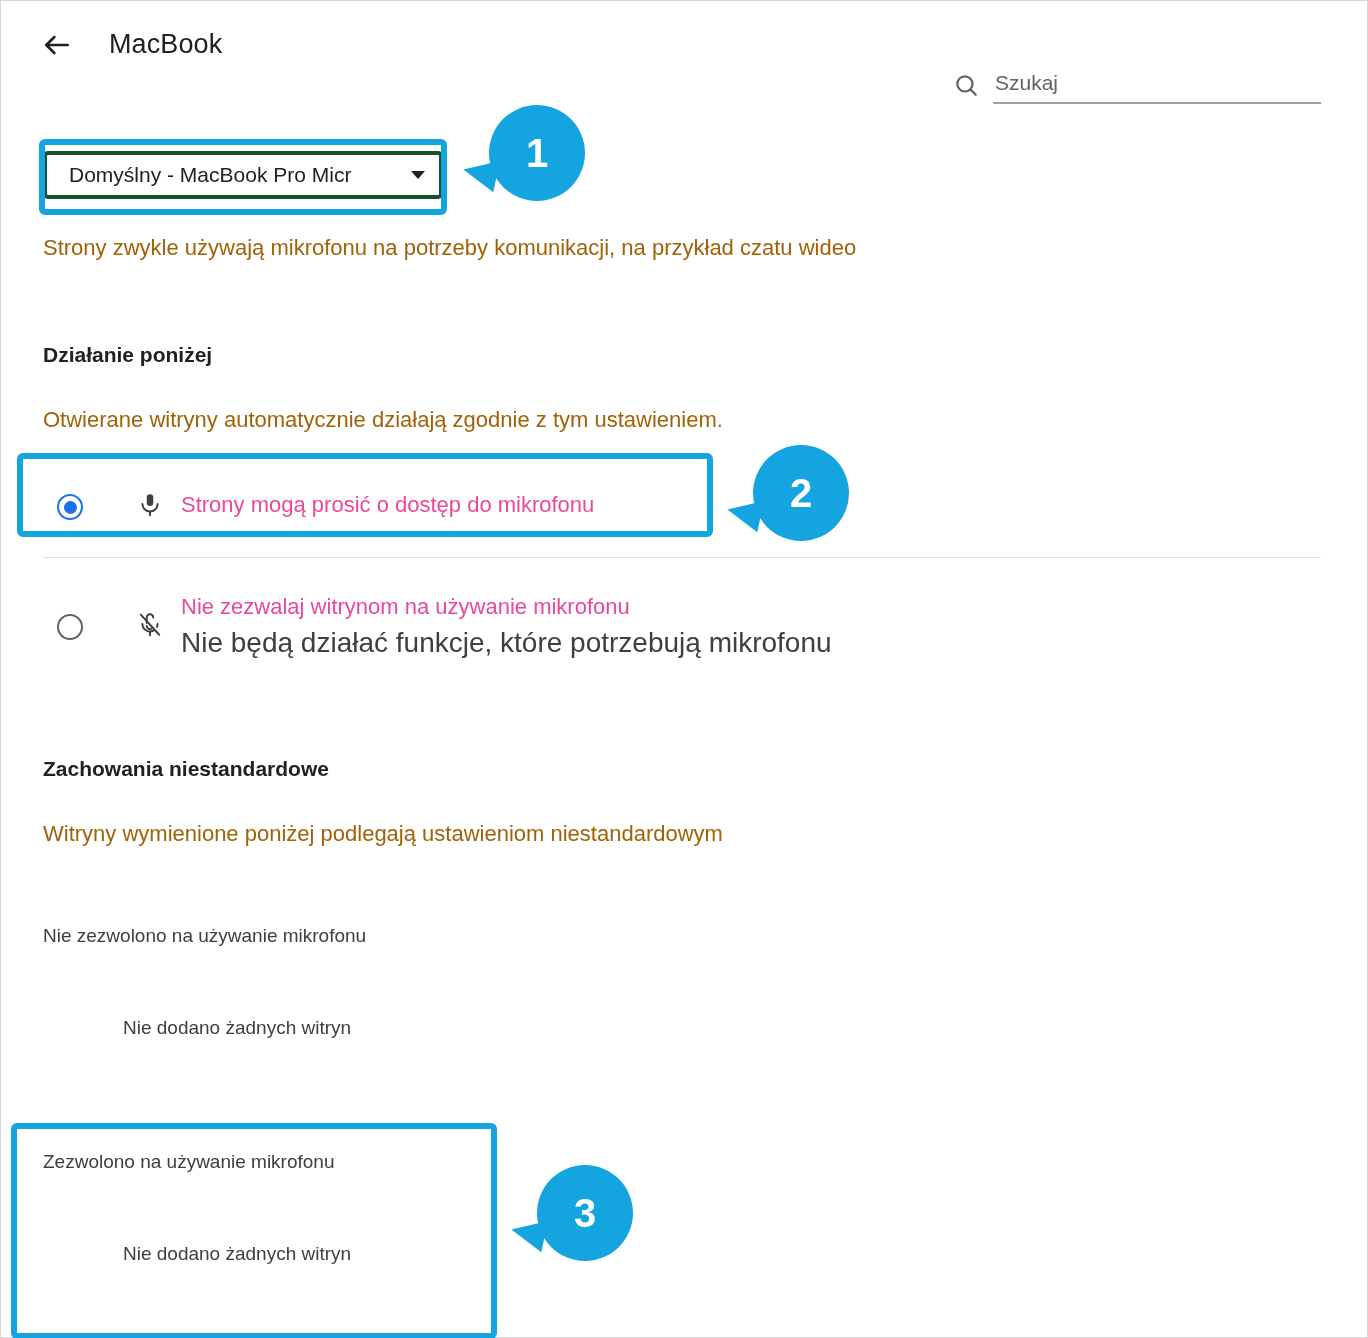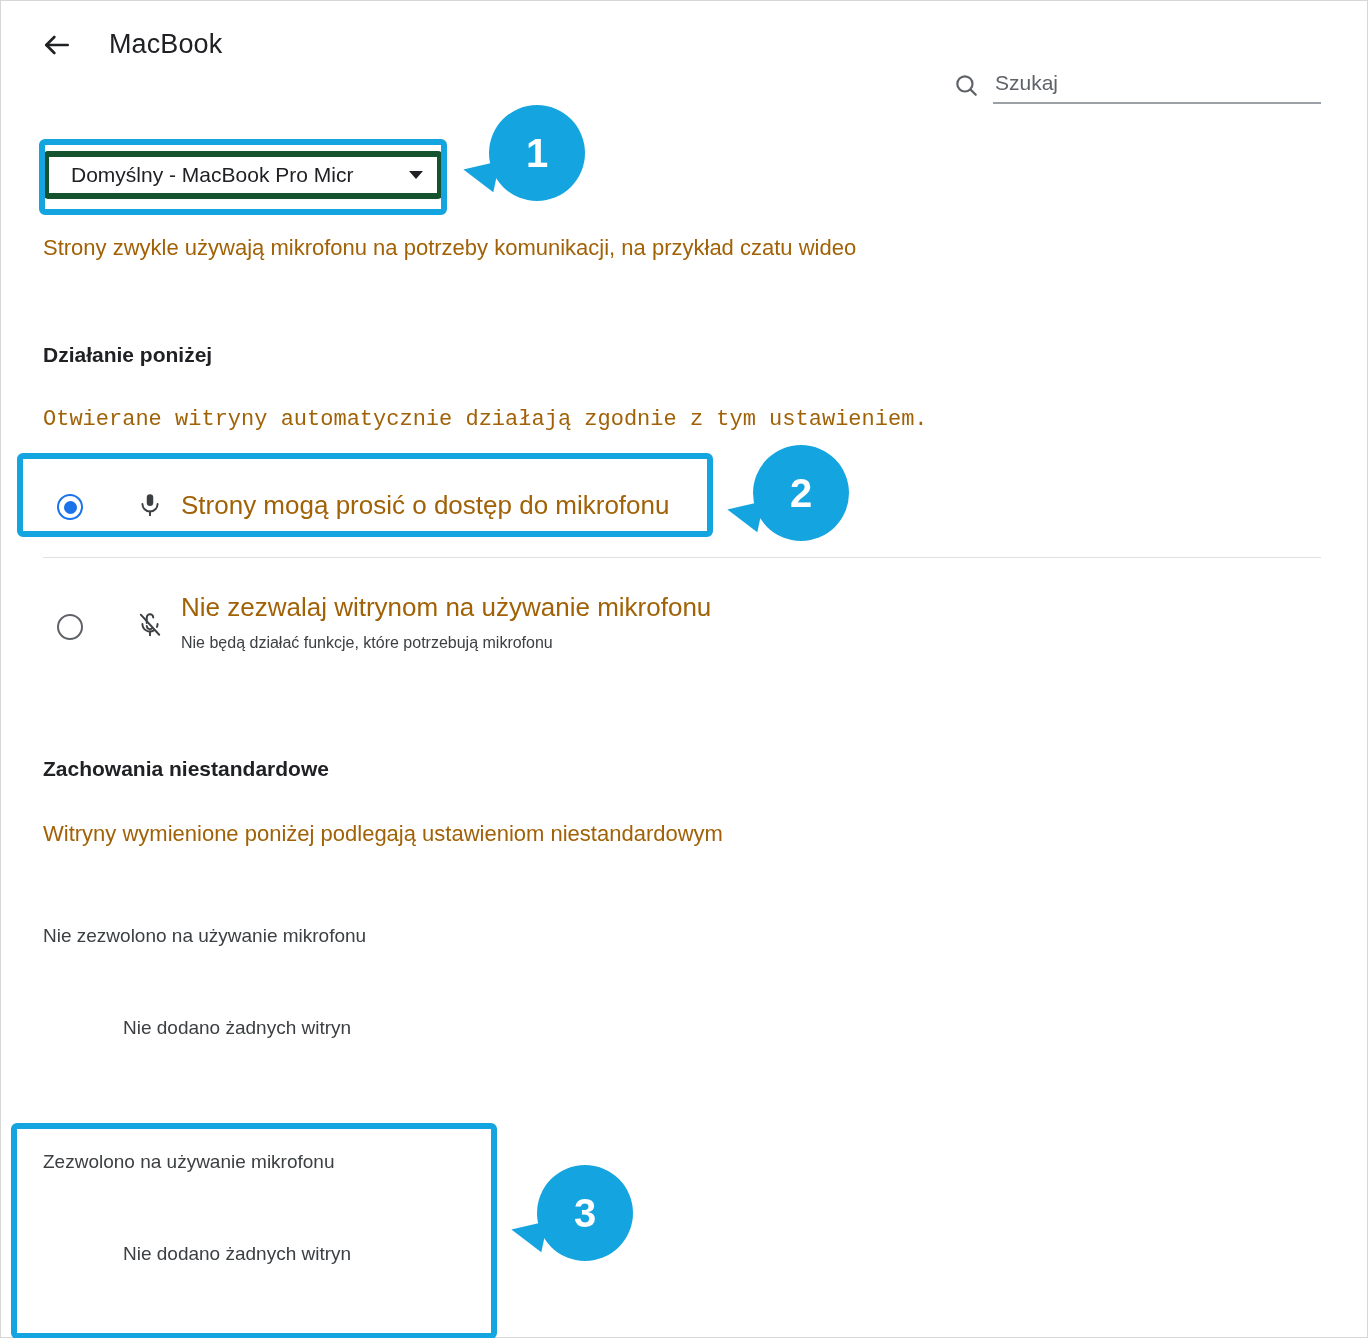--- a/index.html
+++ b/index.html
@@ -91,21 +91,21 @@
 
   .dropdown-row {
     position: absolute;
     left: 42px;
     top: 62px;
   }
   .dropdown {
     width: 400px;
     height: 48px;
     box-sizing: border-box;
-    border: 6px solid #14532d;
+    border: 4px solid #14532d;
     border-radius: 5px;
     background: #fff;
     display: flex;
     align-items: center;
     padding: 0 14px 0 22px;
     font-size: 21px;
     color: #202124;
     cursor: pointer;
     position: relative;
   }
@@ -133,21 +133,21 @@
   .section-title {
     position: absolute;
     left: 42px;
     font-size: 21px;
     font-weight: bold;
     color: #202124;
   }
   #sec-default { top: 254px; }
   #sec-custom { top: 668px; }
 
-  #desc-default { top: 318px; font-family: Liberation Mono, monospace; }
+  #desc-default { top: 318px; }
   #desc-custom  { top: 732px; }
 
   
   .radio-row {
     position: absolute;
     left: 42px;
     right: 46px;
     display: flex;
     align-items: center;
     cursor: pointer;
@@ -179,22 +179,22 @@
   .row-icon {
     flex: 0 0 34px;
     width: 34px;
     margin-left: 50px;
     margin-top: 0px;
     display: flex;
     align-items: center;
     justify-content: center;
   }
   .row-texts { margin-left: 14px; }
-  .row-title { font-size: 26px; color: #a16207; line-height: 30px; }
-  .row-sub { font-size: 16px; color: #3c4043; line-height: 30px; margin-top: 6px; }
+  .row-title { font-size: 22px; color: #ec4899; line-height: 30px; }
+  .row-sub { font-size: 28px; color: #3c4043; line-height: 30px; margin-top: 6px; }
 
   .divider {
     position: absolute;
     left: 42px;
     right: 46px;
     top: 468px;
     height: 1px;
     background: #e0e0e0;
   }
 

